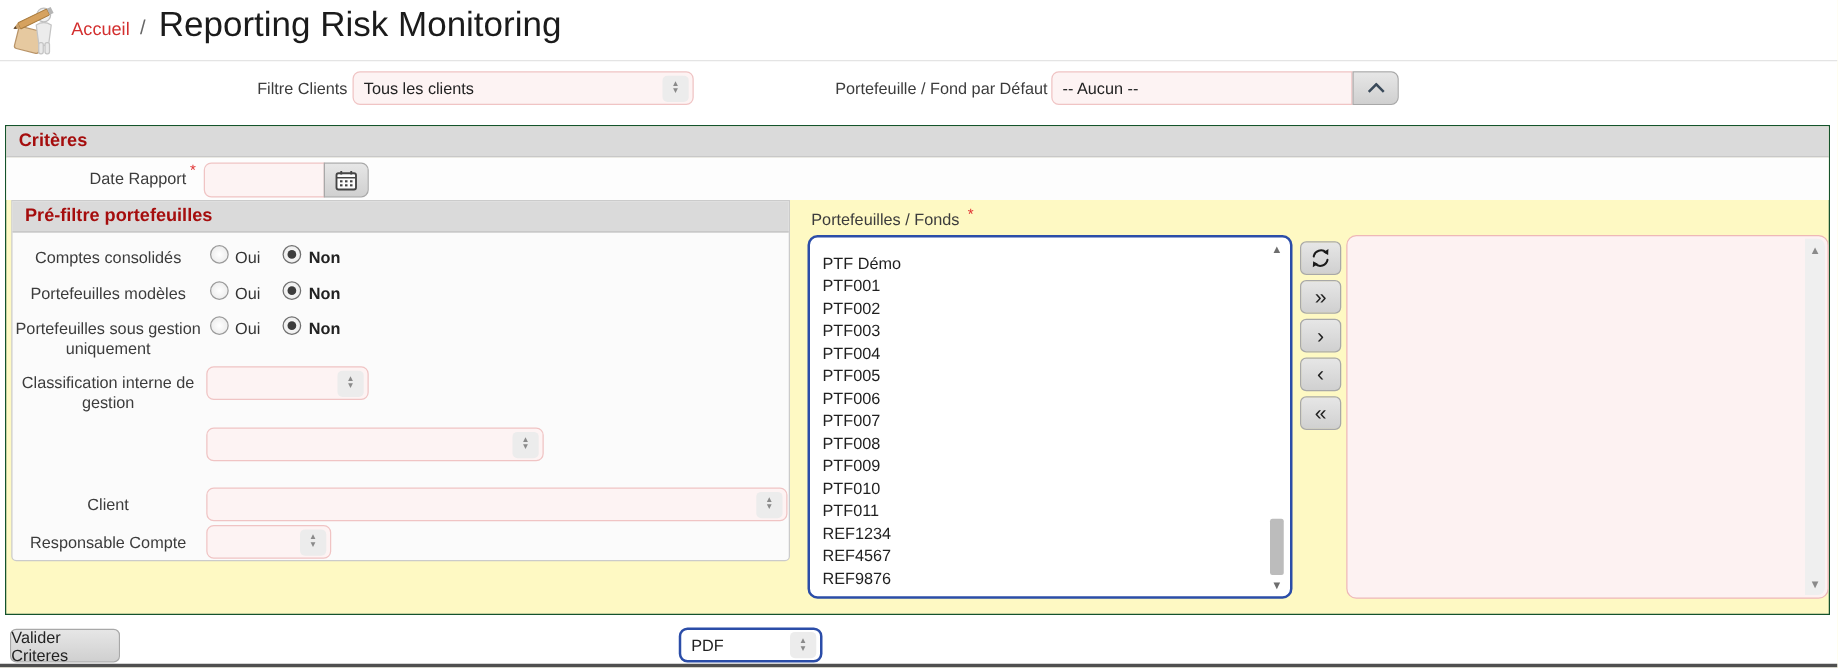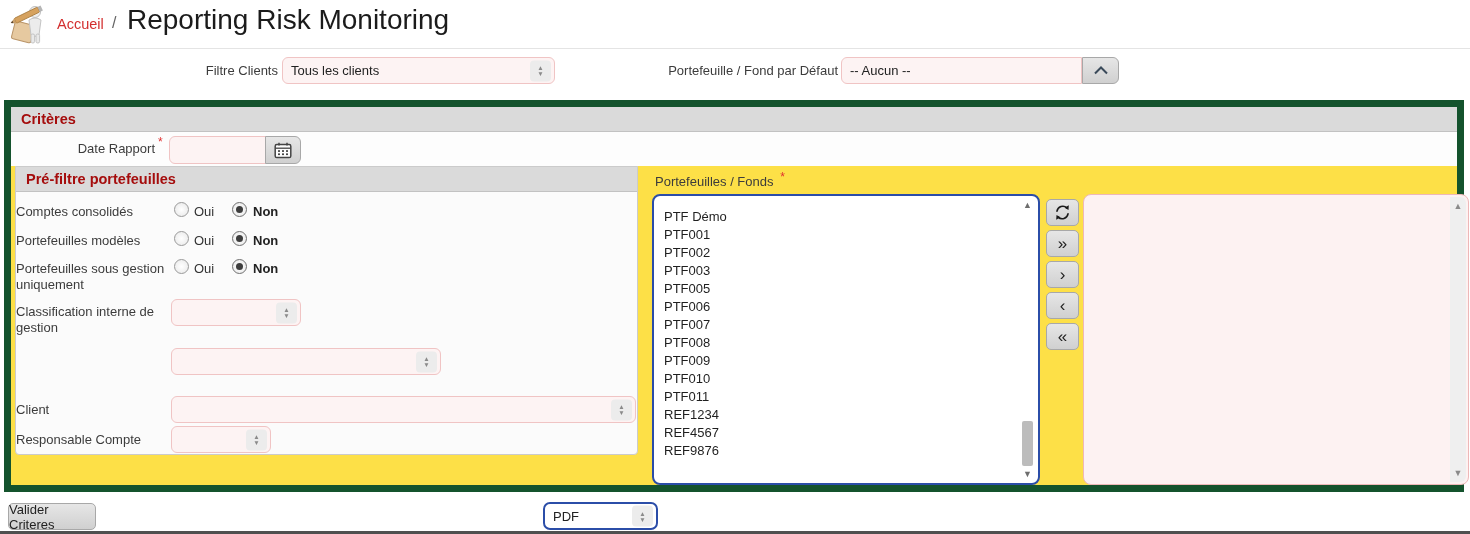--- a/index.html
+++ b/index.html
@@ -18,28 +18,28 @@
   .sel { position:absolute; height:27px; background:#fdf3f3; border:1px solid #f0c4c4; border-radius:6px; font-size:13px; color:#222; display:flex; align-items:center; padding:0 28px 0 8px; }
   .spin { position:absolute; right:3px; top:50%; transform:translateY(-50%); width:21px; height:21px; border-radius:4px; background:#ececec; display:flex; flex-direction:column; align-items:center; justify-content:center; }
   .spin i { font-style:normal; font-size:6.5px; line-height:6px; color:#8a8a8a; }
   .gbtn { background:linear-gradient(#e6e6e6,#d0d0d0); border:1px solid #a8a8a8; display:flex; align-items:center; justify-content:center; cursor:pointer; }
 
   
   .f-lbl1 { position:absolute; left:100px; top:63px; width:178px; text-align:right; }
   .f-lbl2 { position:absolute; left:560px; top:63px; width:278px; text-align:right; }
 
   
-  .panel { position:absolute; left:4px; top:100px; width:1460px; height:392px; background:#fde047; border:7px solid #14532d; }
+  .panel { position:absolute; left:4px; top:100px; width:1460px; height:392px; background:#fef9c3; border:1px solid #14532d; }
   .sec-hdr { position:absolute; left:0; top:0; width:100%; height:25px; background:#dadada; border-bottom:1px solid #c2c2c2; }
   .sec-title { position:absolute; left:10px; top:4px; font-size:14.5px; font-weight:bold; color:#a50d0d; }
   .date-row { position:absolute; left:0; top:25px; width:100%; height:34px; background:#fdfdfd; }
   .req { color:#e03030; font-size:12px; }
 
   .prefiltre { position:absolute; left:4px; top:59px; width:623px; height:289px; background:#fbfbfb; border:1px solid #cbcbcb; border-radius:0 0 4px 4px; }
-  .plabel { position:absolute; left:0; width:153px; text-align:left; font-size:13px; color:#3c3c3c; line-height:16px; }
+  .plabel { position:absolute; left:0; width:153px; text-align:center; font-size:13px; color:#3c3c3c; line-height:16px; }
   .radio { position:absolute; width:15px; height:15px; border-radius:50%; border:1px solid #9a9a9a; background:radial-gradient(#ffffff,#e7e7e7); cursor:pointer; }
   .radio.checked { border-color:#707070; }
   .radio.checked::after { content:""; position:absolute; left:3px; top:3px; width:7px; height:7px; border-radius:50%; background:#3d3d3d; }
   .opt { position:absolute; font-size:13px; color:#333; }
   .opt.bold { font-weight:bold; color:#222;text-align:center; }
 
   .pf-lbl { position:absolute; left:644px; top:63px; font-size:13px; color:#3c3c3c; }
   .src-list { position:absolute; left:641px; top:87px; width:388px; height:291px; background:#ffffff; border:2px solid #2b4da8; border-radius:8px; }
   .src-items { position:absolute; left:0; top:0; right:20px; bottom:0; padding:12px 0 0 10px; overflow:hidden; }
   .li { height:18px; font-size:13px; color:#1f1f1f; line-height:18px; cursor:pointer; }
@@ -194,20 +194,21 @@
     <span>Portefeuilles / Fonds</span>
     <sup class="req" style="margin-left:3px;">*</sup>
   </div>
 
   <div class="src-list">
     <div class="src-items">
       <div class="li">PTF Démo</div>
       <div class="li">PTF001</div>
       <div class="li">PTF002</div>
       <div class="li">PTF003</div>
+      <div class="li">PTF004</div>
       <div class="li">PTF005</div>
       <div class="li">PTF006</div>
       <div class="li">PTF007</div>
       <div class="li">PTF008</div>
       <div class="li">PTF009</div>
       <div class="li">PTF010</div>
       <div class="li">PTF011</div>
       <div class="li">REF1234</div>
       <div class="li">REF4567</div>
       <div class="li">REF9876</div>

